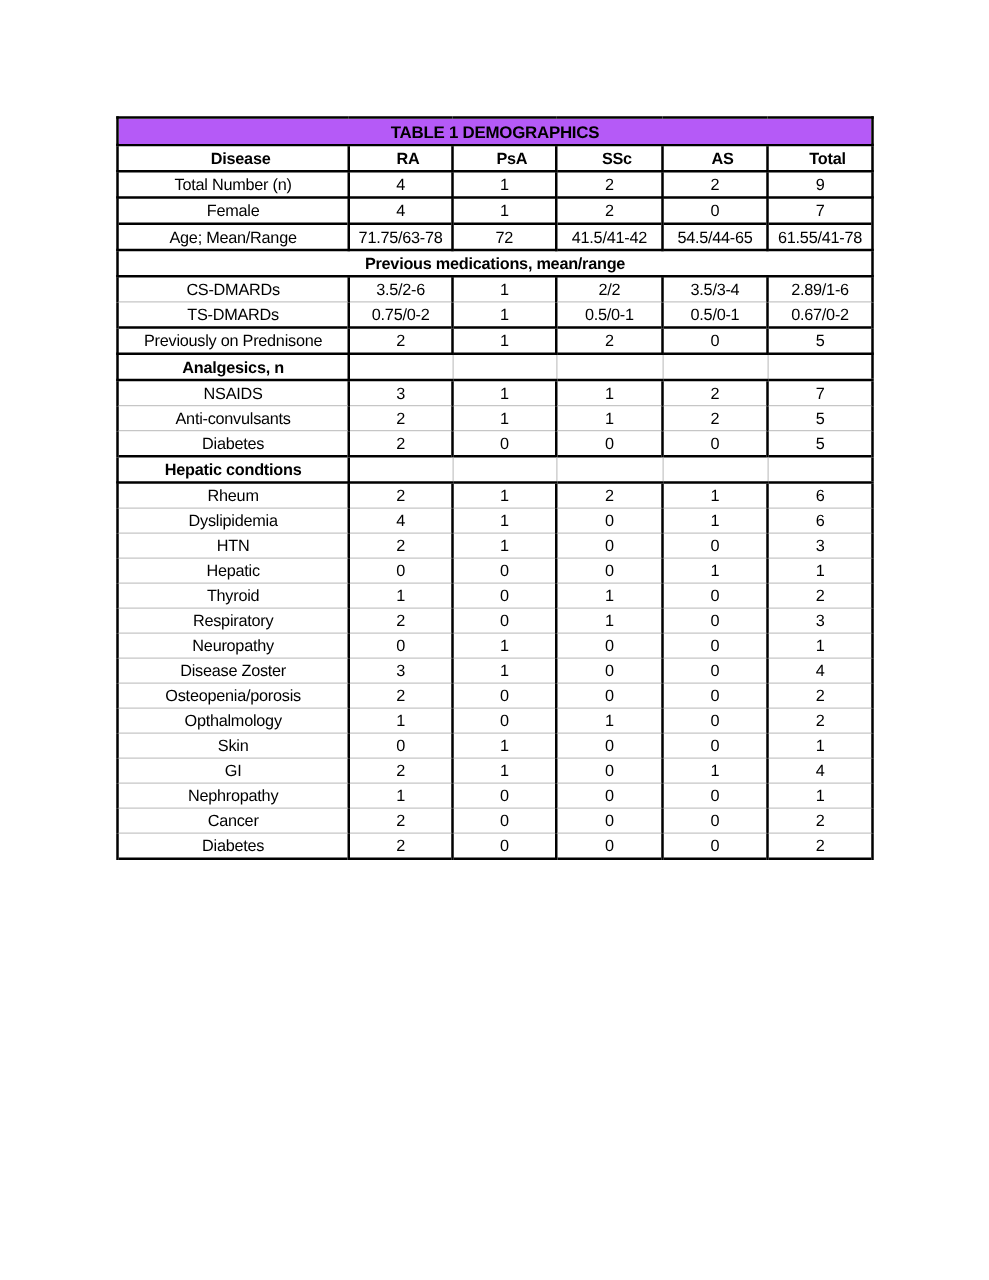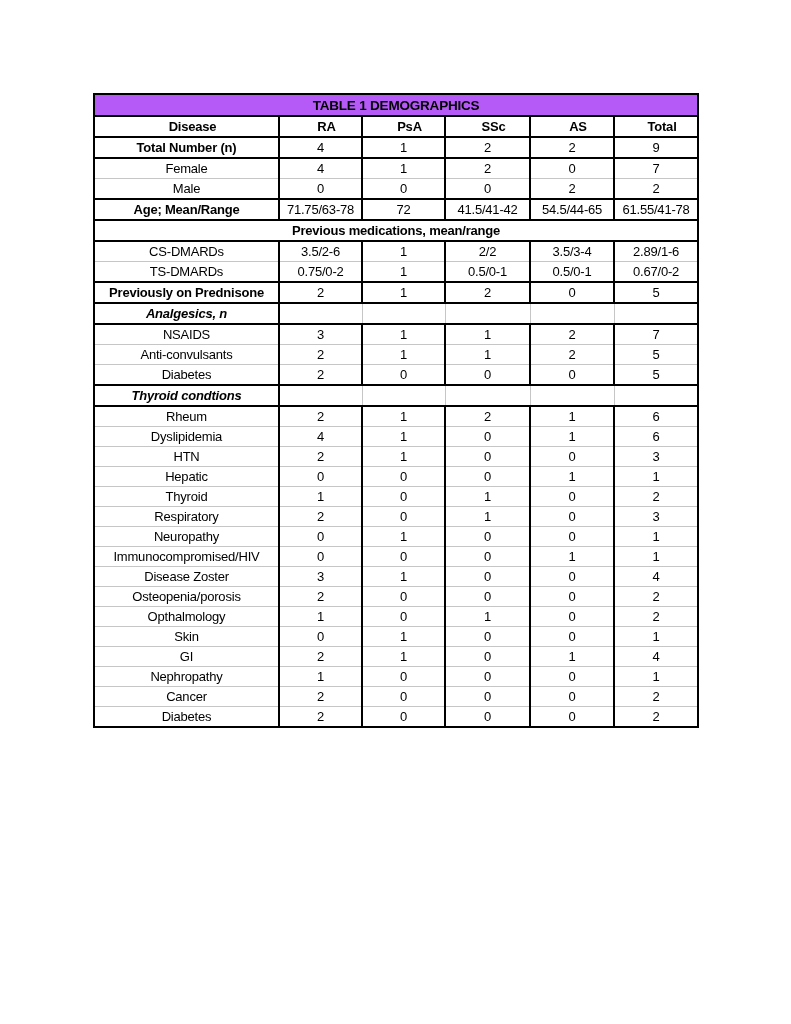--- a/index.html
+++ b/index.html
@@ -54,38 +54,37 @@
     border: 2px solid #000;
     font-weight: 700;
   }
   
   tr.r-bold td {
     border-top: 2px solid #000;
     border-bottom: 2px solid #000;
     border-left: 2px solid #000;
     border-right: 2px solid #000;
   }
-  tr.r-bold td.label { font-weight: 700; }
+  tr.r-bold td.label { font-weight: 400; }
   
   tr.r-normal td {
     border-top: 1px solid #c6c6c6;
     border-bottom: 1px solid #c6c6c6;
     border-left: 2px solid #000;
     border-right: 2px solid #000;
   }
   
   tr.r-section td {
     border-top: 2px solid #000;
     border-bottom: 2px solid #000;
   }
   tr.r-section td.label {
     font-weight: 700;
     border-left: 2px solid #000;
     border-right: 2px solid #000;
-    font-style: italic;
   }
   tr.r-section td.val {
     border-left: 1px solid #c6c6c6;
     border-right: 1px solid #c6c6c6;
   }
   
   .flag {
     position: absolute;
     left: 0; top: 0;
     width: 0; height: 0;
@@ -127,28 +126,20 @@
           <td class="val">9</td>
         </tr>
         <tr class="r-normal">
           <td class="label">Female</td>
           <td class="val">4</td>
           <td class="val">1</td>
           <td class="val">2</td>
           <td class="val">0</td>
           <td class="val">7</td>
         </tr>
-        <tr class="r-normal">
-          <td class="label">Male</td>
-          <td class="val">0</td>
-          <td class="val">0</td>
-          <td class="val">0</td>
-          <td class="val">2</td>
-          <td class="val">2</td>
-        </tr>
         <tr class="r-bold">
           <td class="label">Age; Mean/Range</td>
           <td class="val">71.75/63-78</td>
           <td class="val">72</td>
           <td class="val">41.5/41-42</td>
           <td class="val">54.5/44-65</td>
           <td class="val">61.55/41-78</td>
         </tr>
         <tr class="r-span">
           <td colspan="6" class="span-cell">Previous medications, mean/range</td>
@@ -203,21 +194,21 @@
         </tr>
         <tr class="r-normal">
           <td class="label">Diabetes</td>
           <td class="val">2</td>
           <td class="val">0</td>
           <td class="val">0</td>
           <td class="val">0</td>
           <td class="val">5</td>
         </tr>
         <tr class="r-section">
-          <td class="label">Thyroid condtions</td>
+          <td class="label">Hepatic condtions</td>
           <td class="val"></td>
           <td class="val"></td>
           <td class="val"></td>
           <td class="val"></td>
           <td class="val"></td>
         </tr>
         <tr class="r-normal">
           <td class="label">Rheum</td>
           <td class="val">2</td>
           <td class="val">1</td>
@@ -264,28 +255,20 @@
           <td class="val">1</td>
           <td class="val">0</td>
           <td class="val">3</td>
         </tr>
         <tr class="r-normal">
           <td class="label">Neuropathy</td>
           <td class="val">0</td>
           <td class="val">1</td>
           <td class="val">0</td>
           <td class="val">0</td>
-          <td class="val">1</td>
-        </tr>
-        <tr class="r-normal">
-          <td class="label">Immunocompromised/HIV</td>
-          <td class="val">0</td>
-          <td class="val">0</td>
-          <td class="val">0</td>
-          <td class="val">1</td>
           <td class="val">1</td>
         </tr>
         <tr class="r-normal">
           <td class="label">Disease Zoster</td>
           <td class="val">3</td>
           <td class="val">1</td>
           <td class="val">0</td>
           <td class="val">0</td>
           <td class="val">4</td>
         </tr>

